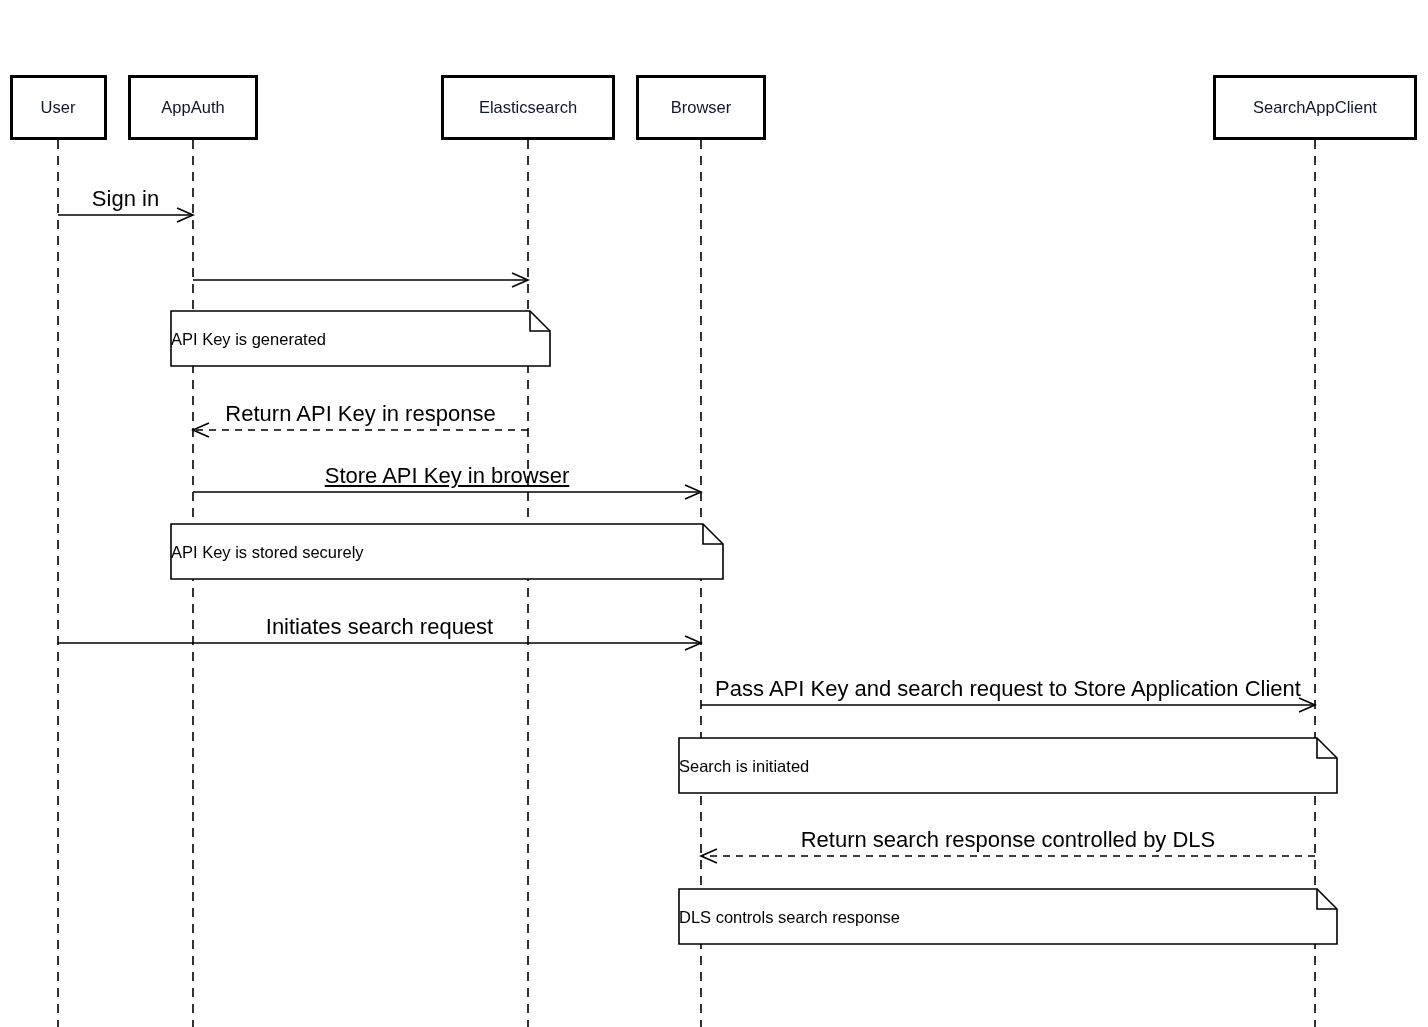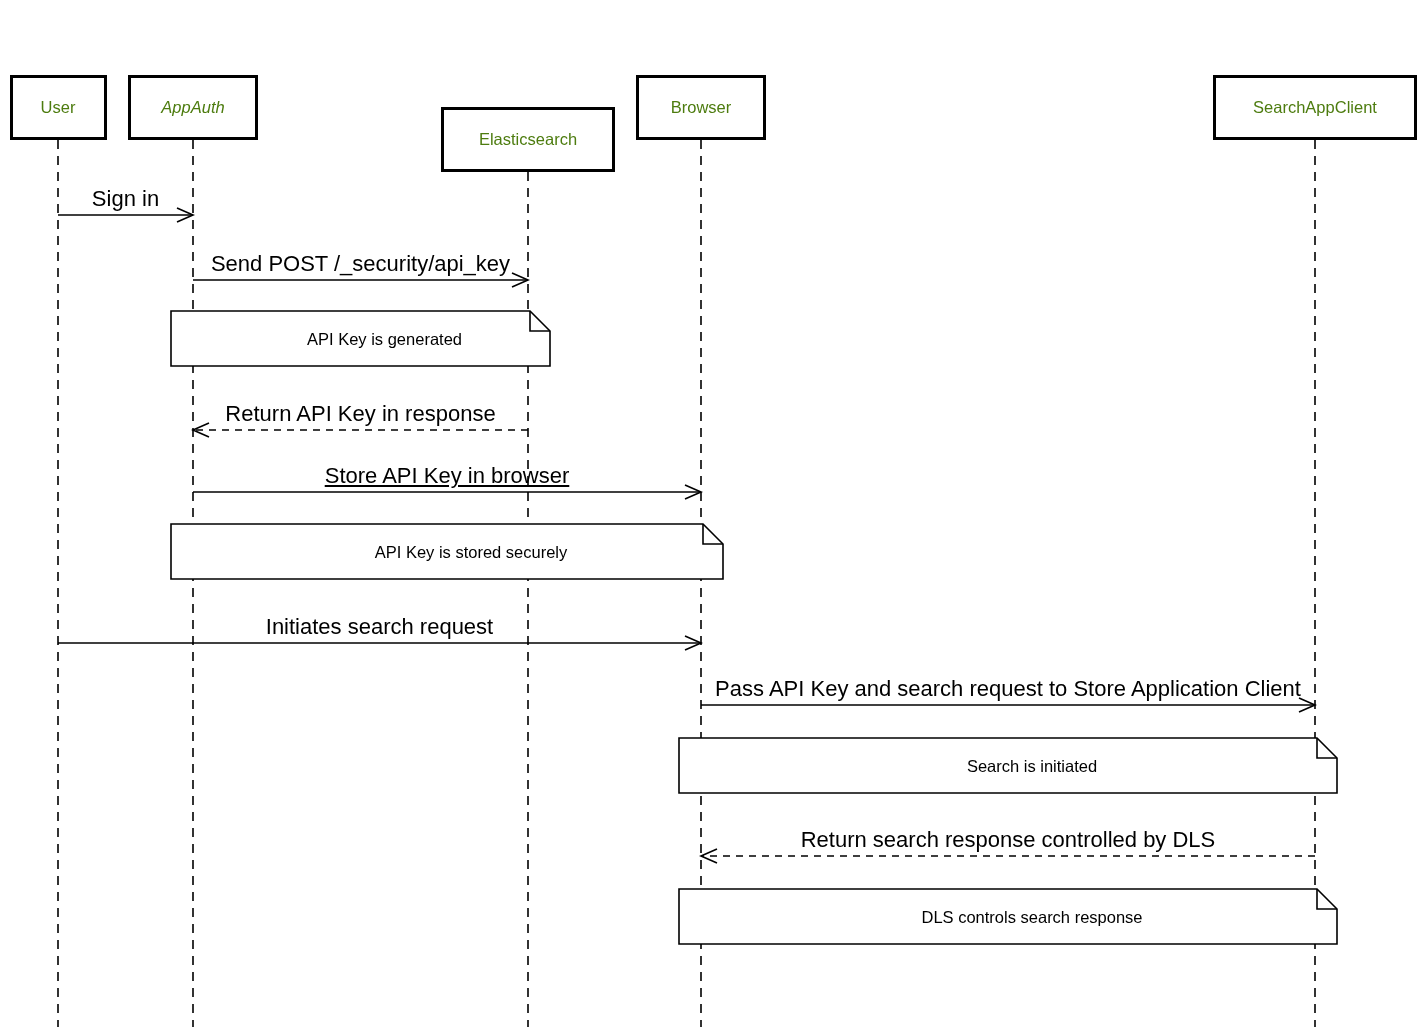--- a/index.html
+++ b/index.html
@@ -39,40 +39,39 @@
   }
   .actor-box {
     position: absolute;
     box-sizing: border-box;
     border: 3px solid #000000;
     background: #ffffff;
     display: flex;
     align-items: center;
     justify-content: center;
     font-size: 16.5px;
-    color: #4d7c0f;
+    color: #0f172a;
   }
   .msg-label {
     position: absolute;
     height: 22px;
     line-height: 22px;
     text-align: center;
     font-size: 22px;
     white-space: nowrap;
     color: #000000;
   }
   .note-label {
     position: absolute;
     height: 22px;
     line-height: 22px;
-    text-align: center;
+    text-align: left;
     font-size: 16.5px;
     white-space: nowrap;
     color: #000000;
-    margin-left: 24px;
   }
 </style>
 </head>
 <body>
 
 <div class="canvas">
   <div id="shapes-mount">
       <svg width="1428" height="1027" class="layer">
         <line x1="58" y1="140" x2="58" y2="1027" stroke="#000000" stroke-width="1.6" stroke-dasharray="9,7"></line>
         <line x1="193" y1="140" x2="193" y2="1027" stroke="#000000" stroke-width="1.6" stroke-dasharray="9,7"></line>
@@ -98,26 +97,25 @@
         <path d="M171,524 L703,524 L723,544 L723,579 L171,579 Z" fill="#ffffff" stroke="#000000" stroke-width="1.6"></path>
         <path d="M703,524 L703,544 L723,544" fill="none" stroke="#000000" stroke-width="1.6"></path>
         <path d="M679,738 L1317,738 L1337,758 L1337,793 L679,793 Z" fill="#ffffff" stroke="#000000" stroke-width="1.6"></path>
         <path d="M1317,738 L1317,758 L1337,758" fill="none" stroke="#000000" stroke-width="1.6"></path>
         <path d="M679,889 L1317,889 L1337,909 L1337,944 L679,944 Z" fill="#ffffff" stroke="#000000" stroke-width="1.6"></path>
         <path d="M1317,889 L1317,909 L1337,909" fill="none" stroke="#000000" stroke-width="1.6"></path>
       </svg>
     </div>
   <div class="overlay" id="overlay">
       <div class="actor-box" style="left: 9.5px; top: 75px; width: 97px; height: 65px;">User</div>
-      <div class="actor-box" style="left: 128px; top: 75px; width: 130px; height: 65px; font-style: italic;">AppAuth</div>
-      <div class="actor-box" style="left: 441px; top: 75px; width: 174px; height: 65px; margin-top: 32px;">Elasticsearch</div>
+      <div class="actor-box" style="left: 128px; top: 75px; width: 130px; height: 65px;">AppAuth</div>
+      <div class="actor-box" style="left: 441px; top: 75px; width: 174px; height: 65px;">Elasticsearch</div>
       <div class="actor-box" style="left: 636px; top: 75px; width: 130px; height: 65px;">Browser</div>
       <div class="actor-box" style="left: 1213px; top: 75px; width: 204px; height: 65px;">SearchAppClient</div>
       <div class="msg-label" style="left: 58px; width: 135px; top: 188px;">Sign in</div>
-      <div class="msg-label" style="left: 193px; width: 335px; top: 253px;">Send POST /_security/api_key</div>
       <div class="msg-label" style="left: 193px; width: 335px; top: 403px;">Return API Key in response</div>
       <div class="msg-label" style="left: 193px; width: 508px; top: 465px; text-decoration: underline;">Store API Key in browser</div>
       <div class="msg-label" style="left: 58px; width: 643px; top: 616px;">Initiates search request</div>
       <div class="msg-label" style="left: 701px; width: 614px; top: 678px;">Pass API Key and search request to Store Application Client</div>
       <div class="msg-label" style="left: 701px; width: 614px; top: 829px;">Return search response controlled by DLS</div>
       <div class="note-label" style="left: 171px; width: 379px; top: 327.5px;">API Key is generated</div>
       <div class="note-label" style="left: 171px; width: 552px; top: 540.5px;">API Key is stored securely</div>
       <div class="note-label" style="left: 679px; width: 658px; top: 754.5px;">Search is initiated</div>
       <div class="note-label" style="left: 679px; width: 658px; top: 905.5px;">DLS controls search response</div>
     </div>

